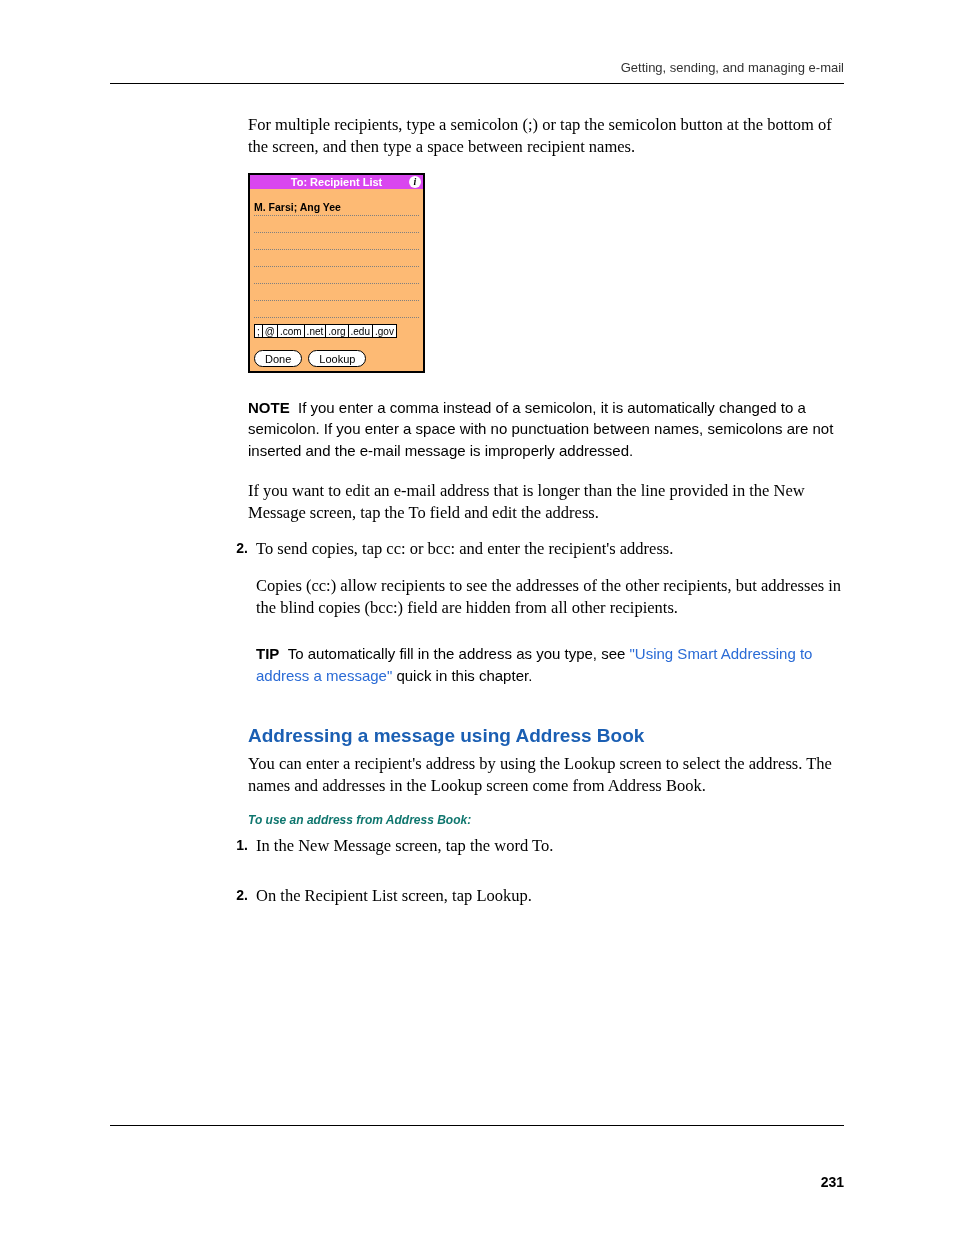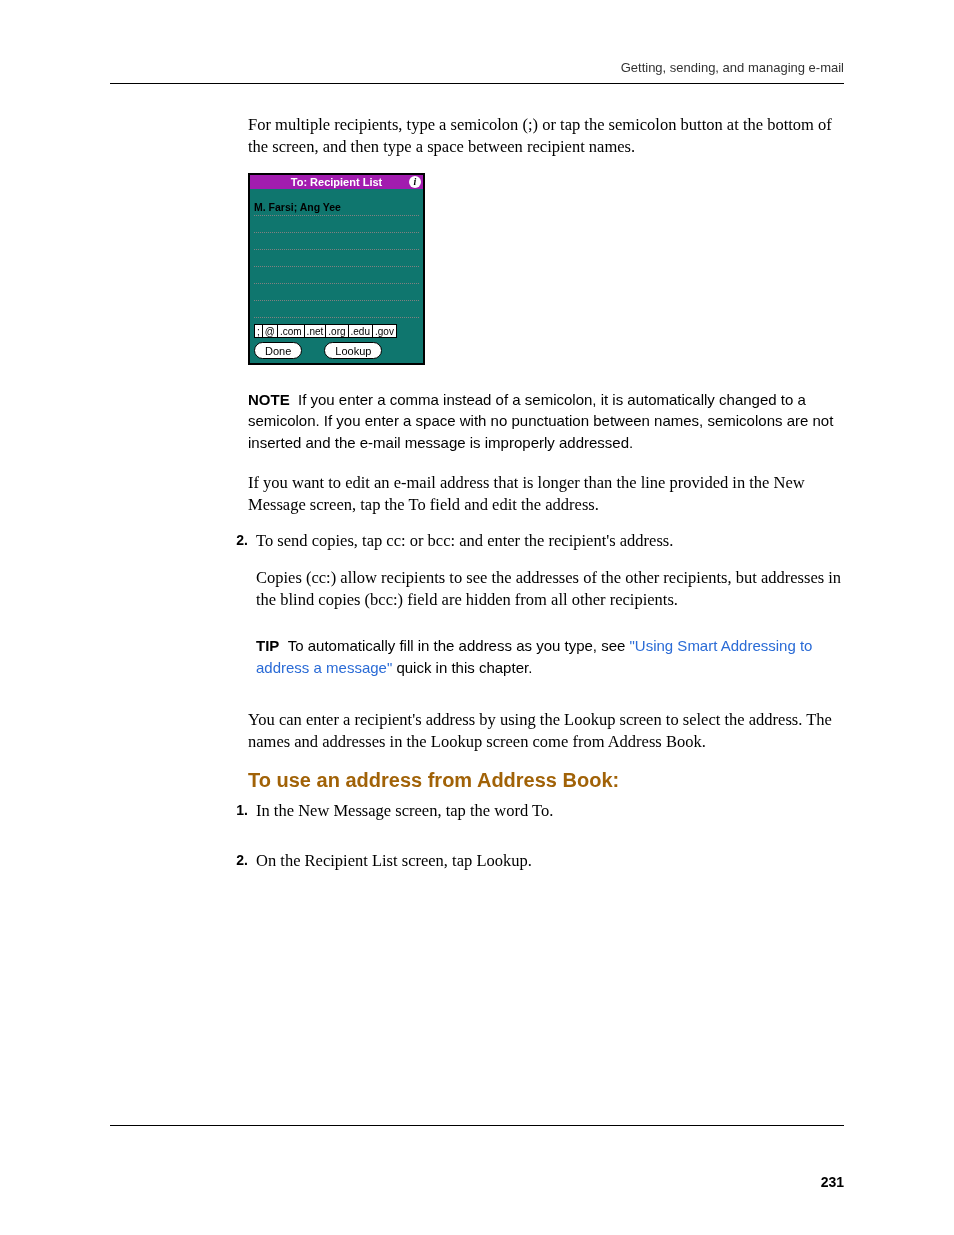--- a/index.html
+++ b/index.html
@@ -52,24 +52,25 @@
     font-family: "Arial Narrow", Arial, sans-serif;
     font-stretch: condensed;
     font-size: 19px;
     color: #1b5fb3;
     margin: 20px 0 6px 0;
     font-weight: 600;
   }
   .h4-sub {
     font-family: "Arial Narrow", Arial, sans-serif;
     font-stretch: condensed;
-    font-size: 20px;
-    color: #a16207;
+    font-size: 12px;
+    color: #0f766e;
     margin: 16px 0 8px 0;
     font-weight: 600;
+    font-style: italic;
   }
   .step {
     display: flex;
     margin: 0 0 12px 0;
   }
   .step-num {
     width: 22px;
     flex-shrink: 0;
     font-family: Arial, Helvetica, sans-serif;
     font-size: 14px;
@@ -84,21 +85,21 @@
   }
   .screenshot {
     border: 2px solid #000;
     width: 173px;
     margin: 6px 0 20px 0;
     font-family: Arial, Helvetica, sans-serif;
     font-size: 11px;
     user-select: none;
   }
   .shot-title {
-    background: #a21caf;
+    background: #d946ef;
     color: #fff;
     font-weight: bold;
     font-size: 11px;
     text-align: center;
     padding: 1px 0;
     position: relative;
     display: flex;
     justify-content: center;
     align-items: center;
   }
@@ -113,21 +114,21 @@
     color: #000;
     font-weight: bold;
     font-size: 10px;
     display: flex;
     align-items: center;
     justify-content: center;
     font-style: italic;
     font-family: serif;
   }
   .shot-body {
-    background: #0f766e;
+    background: #fdba74;
     padding: 12px 4px 4px 4px;
   }
   .dotted-line {
     border-bottom: 1px dotted #808080;
     height: 14px;
     margin-bottom: 2px;
     font-size: 10.5px;
     font-weight: bold;
   }
   .first-line {
@@ -144,23 +145,23 @@
     padding: 0 2px;
     line-height: 13px;
     height: 14px;
     box-sizing: border-box;
     background: #fff;
   }
   .shortcut-btn + .shortcut-btn {
     border-left: none;
   }
   .pill-row {
-    margin-top: 4px;
-    display: flex;
-    gap: 22px;
+    margin-top: 12px;
+    display: flex;
+    gap: 6px;
   }
   .pill-btn {
     display: inline-block;
     border: 1px solid #000;
     border-radius: 10px;
     font-size: 11px;
     padding: 0 10px;
     line-height: 16px;
     height: 17px;
     box-sizing: border-box;
@@ -236,20 +237,21 @@
       <div class="step-body">
         <p class="para">To send copies, tap cc: or bcc: and enter the recipient's address.</p>
         <p class="para">Copies (cc:) allow recipients to see the addresses of the other recipients, but addresses in the blind copies (bcc:) field are hidden from all other recipients.</p>
 
         <div class="tip-block">
           <span class="tip-label">TIP</span>&nbsp;&nbsp;<span>To automatically fill in the address as you type, see </span><span class="link-text">"Using Smart Addressing to address a message"</span><span> quick in this chapter.</span>
         </div>
       </div>
     </div>
 
+    <div class="h3-sub">Addressing a message using Address Book</div>
     <p class="para">You can enter a recipient's address by using the Lookup screen to select the address. The names and addresses in the Lookup screen come from Address Book.</p>
 
     <div class="h4-sub">To use an address from Address Book:</div>
 
     <div class="step">
       <div class="step-num">1.</div>
       <div class="step-body">
         <p class="para" style="margin-bottom:16px">In the New Message screen, tap the word To.</p>
       </div>
     </div>

